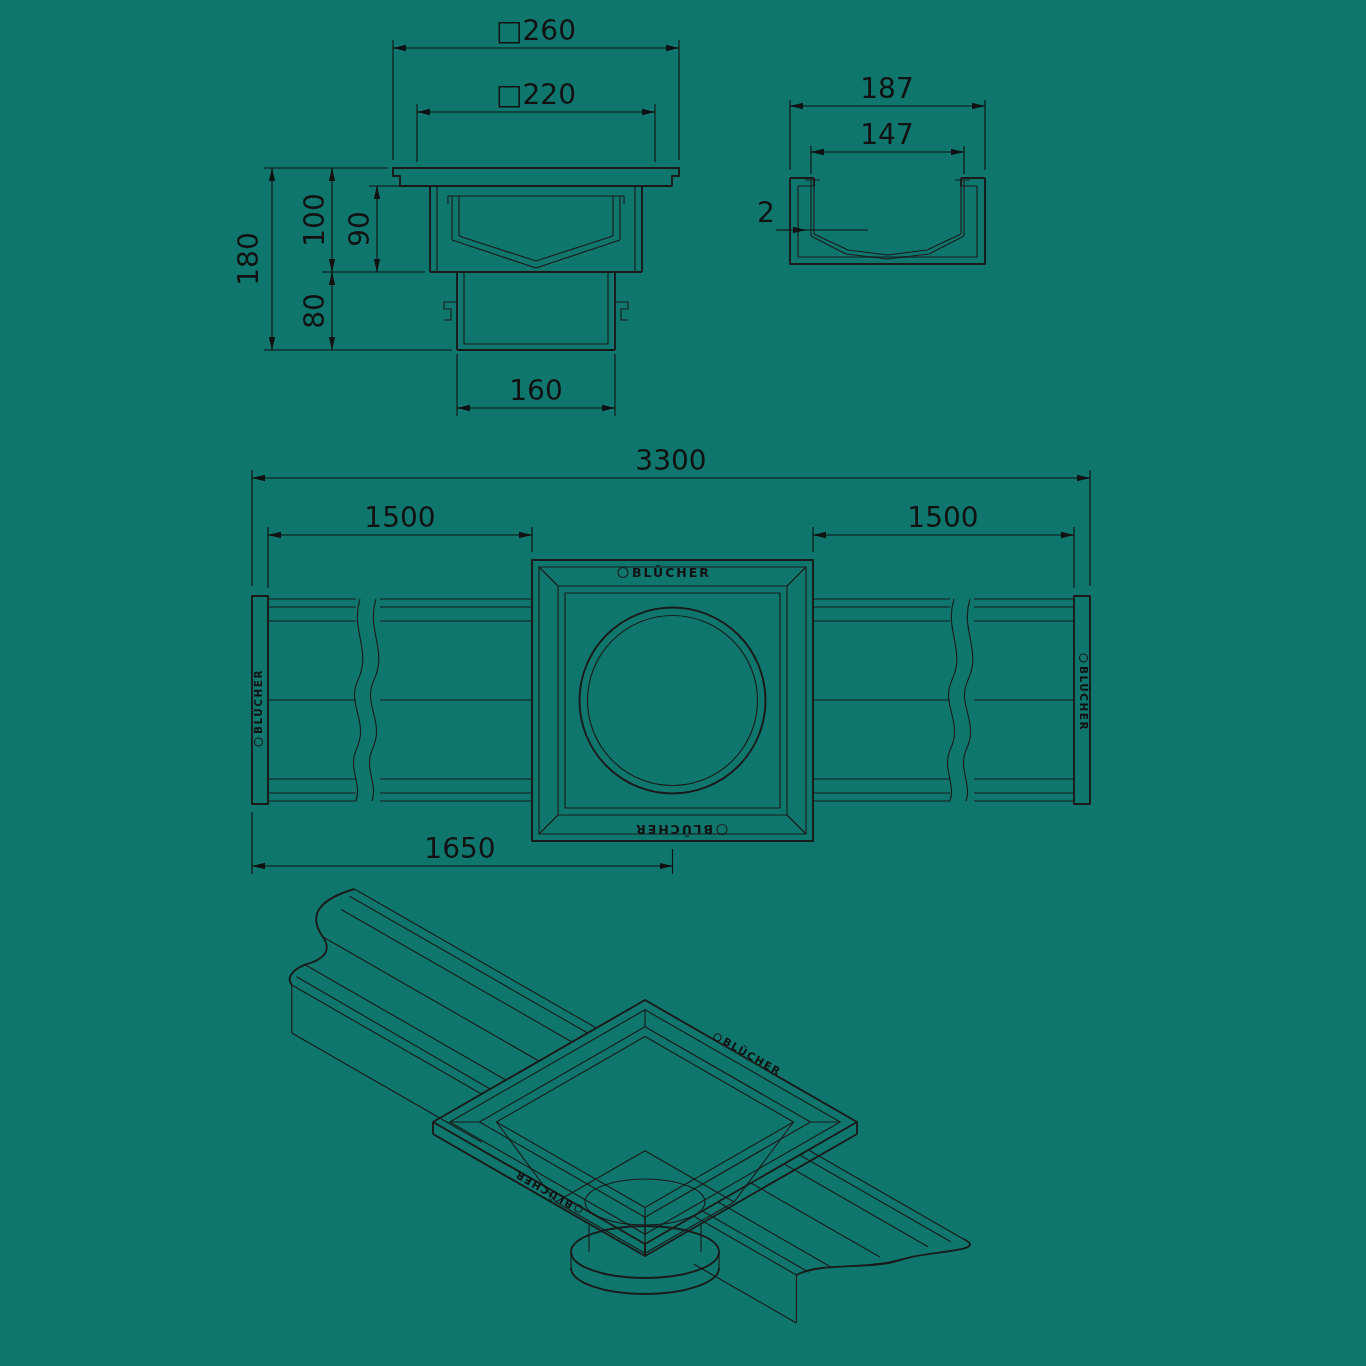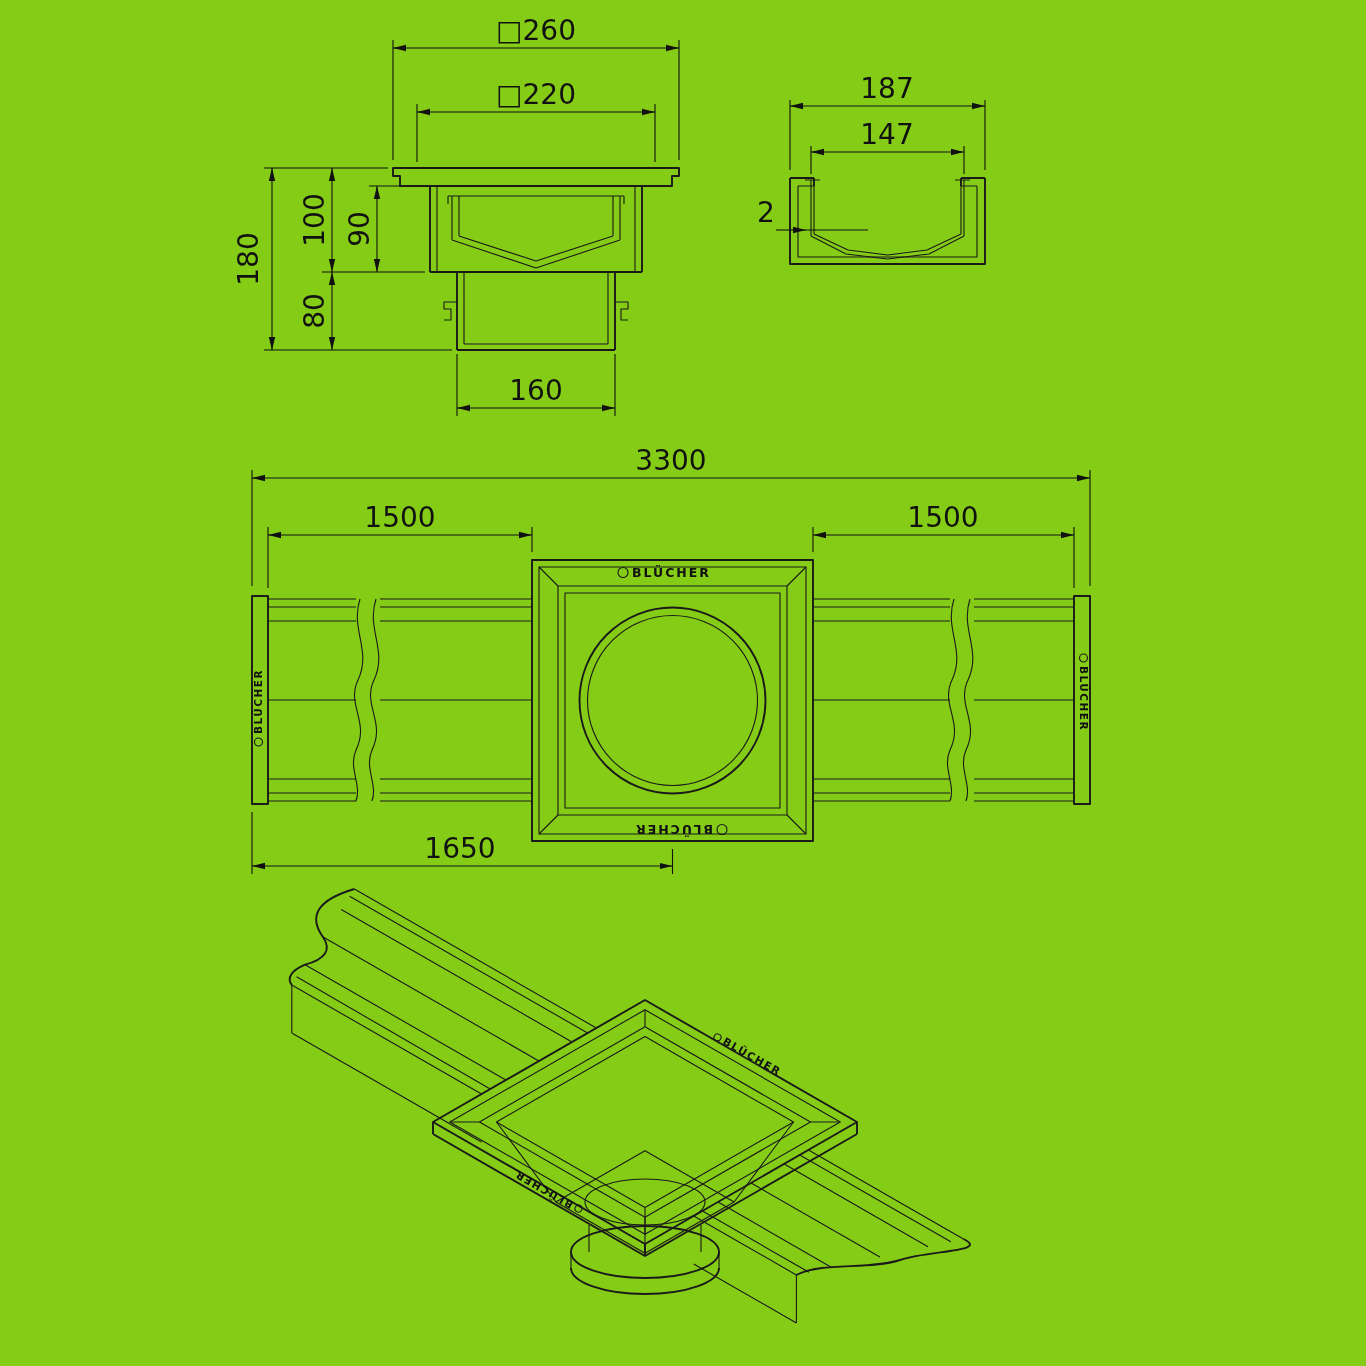--- a/index.html
+++ b/index.html
@@ -1,16 +1,16 @@
 <!DOCTYPE html>
 <html><head>
 <meta charset="utf-8">
 <style>
   html,body{margin:0;padding:0;background:#ffffff;}
-  .canvas{position:relative;width:1366px;height:1366px;background:#84cc16;overflow:hidden;}
+  .canvas{position:relative;width:1366px;height:1366px;background:#0f766e;overflow:hidden;}
   svg{display:block;}
   .part{fill:none;stroke:#1a1a1a;stroke-width:1.9;stroke-linejoin:round;}
   .thin{fill:none;stroke:#1a1a1a;stroke-width:1.1;stroke-linejoin:round;}
   .dim{fill:none;stroke:#111;stroke-width:1.1;}
   .dimtxt{font-family:"DejaVu Sans",sans-serif;font-size:28px;fill:#111;text-anchor:middle;}
   .brand{font-family:"DejaVu Sans",sans-serif;font-size:12.5px;font-weight:bold;letter-spacing:2px;fill:#111;}
   .brandsm{font-family:"DejaVu Sans",sans-serif;font-size:10.5px;font-weight:bold;letter-spacing:1.5px;fill:#111;}
 </style>
 </head>
 <body>

